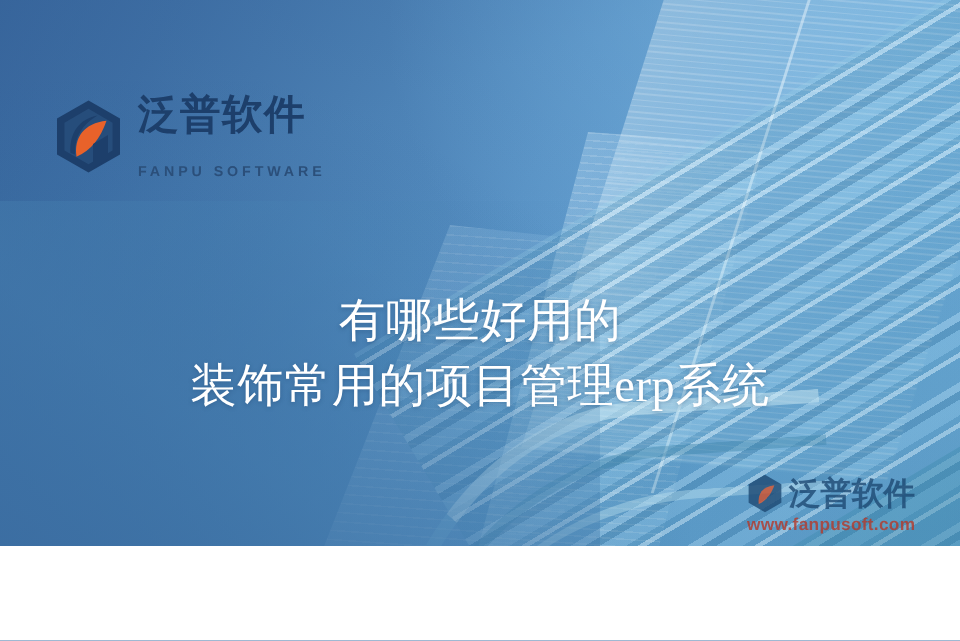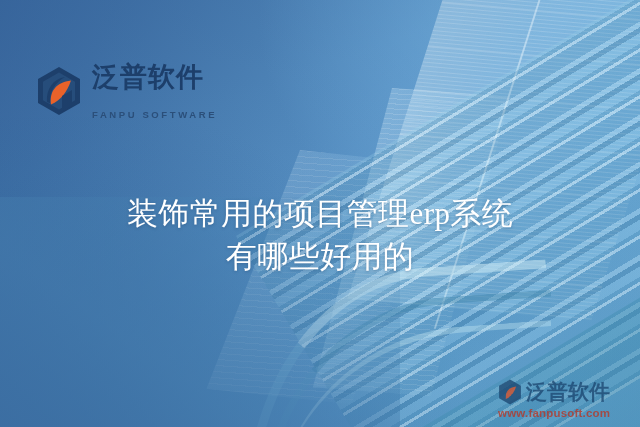--- a/index.html
+++ b/index.html
@@ -8,21 +8,21 @@
     background: #ffffff;
   }
   body {
     font-family: "Liberation Sans", sans-serif;
   }
 
   
   #banner {
     position: relative;
     width: 640px;
-    height: 427px;
+    height: 364px;
     overflow: hidden;
     background: #3f72a6;
   }
 
   
   .sky-base {
     position: absolute;
     inset: 0;
     background:
       linear-gradient(118deg,
@@ -367,22 +367,22 @@
       <path d="M22 72 C20 46, 34 26, 58 22 C38 34, 27 50, 28 74 Z" fill="#1d3f6b"></path>
       <path d="M52 92 L52 60 L72 48 L72 80 Z" fill="#1d3f6b"></path>
     </svg>
     <div class="brand-text">
       <div class="brand-cn">泛普软件</div>
       <div class="brand-en">FANPU SOFTWARE</div>
     </div>
   </div>
 
   <div class="headline">
+    <span class="headline-line">有哪些好用的</span>
     <span class="headline-line">装饰常用的项目管理erp系统</span>
-    <span class="headline-line">有哪些好用的</span>
   </div>
 
   <div class="watermark">
     <div class="wm-row">
       <svg class="wm-mark" viewBox="0 0 92 100">
         <path d="M46 2 L88 26 L88 74 L46 98 L4 74 L4 26 Z" fill="#1e4a74"></path>
         <path d="M30 77 C26 52, 40 32, 70 29 C62 52, 50 68, 30 77 Z" fill="#d1502a"></path>
         <path d="M22 72 C20 46, 34 26, 58 22 C38 34, 27 50, 28 74 Z" fill="#1e4a74"></path>
         <path d="M52 92 L52 60 L72 48 L72 80 Z" fill="#1e4a74"></path>
       </svg>

